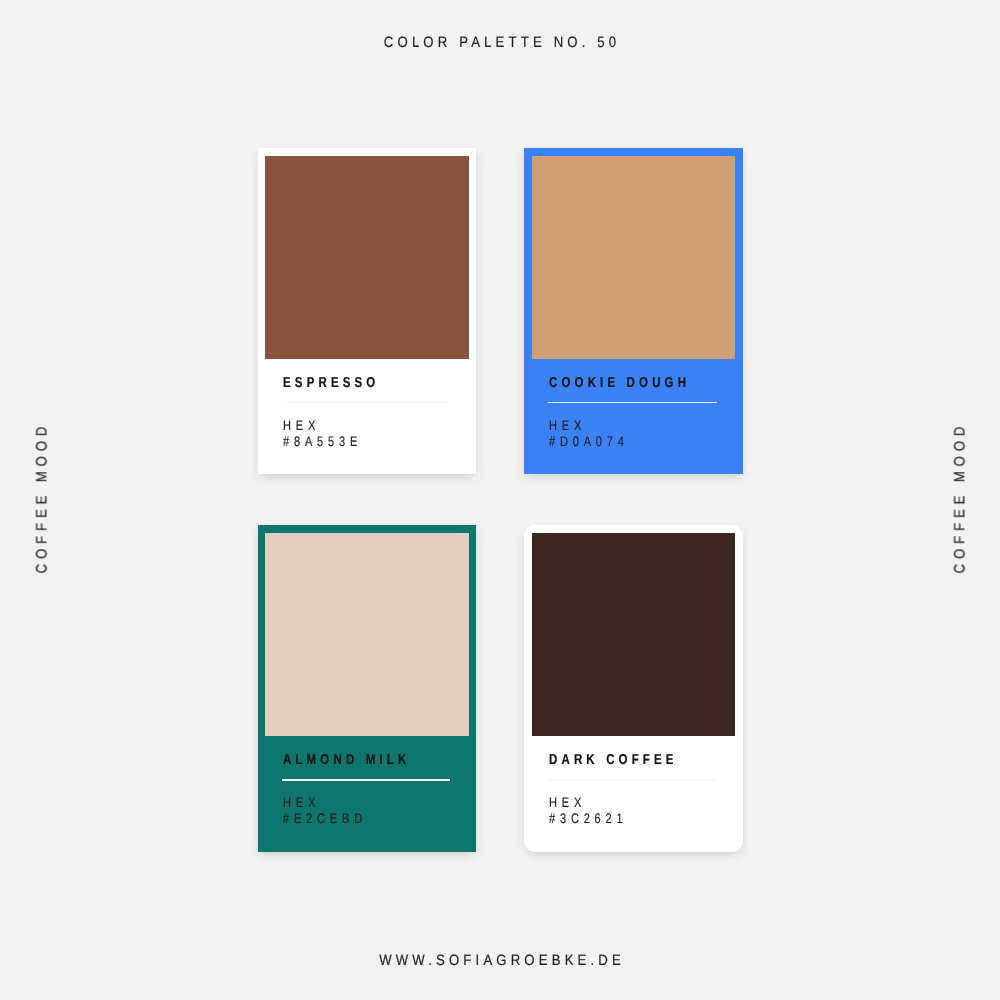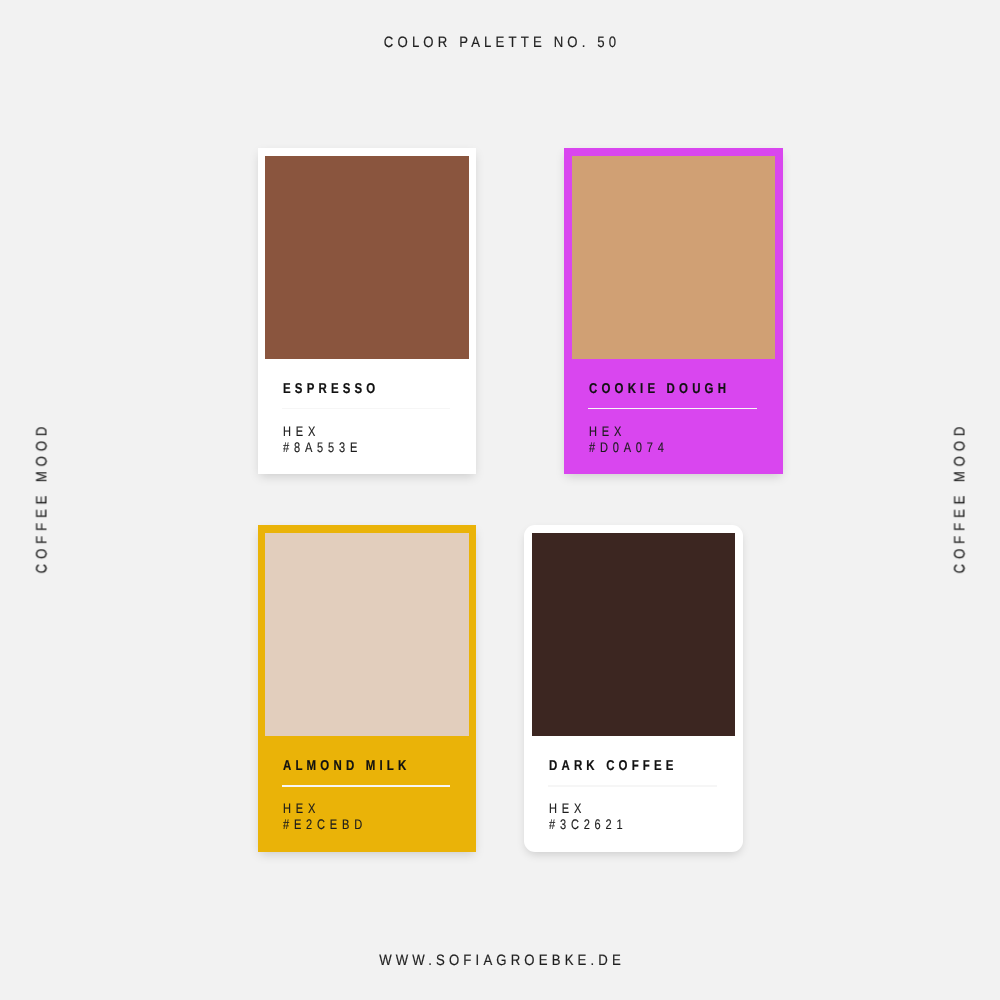--- a/index.html
+++ b/index.html
@@ -65,21 +65,21 @@
     background:#ffffff;
     box-shadow:0 4px 10px -2px rgba(0,0,0,0.17);
   }
   .card-1 { left:0;       top:0; }
   .card-2 { left:266.8px;  top:0; }
   .card-3 { left:0;       top:377.16px; }
   .card-4 { left:266.8px;  top:377.16px;border-radius:11px; }
 
   .swatch { position:absolute; left:7.5px; top:7.5px; width:203.6px; height:203.2px; }
 
-  .card-body { position:absolute; left:25.200px; top:234.000px; width:175px; }
+  .card-body { position:absolute; left:25.200px; top:228px; width:175px; }
 
   .cname {
     font-size:14.330px; font-weight:700; letter-spacing:5.2150px;
     color:#111111; white-space:nowrap; line-height:14.33px;
     -webkit-text-stroke:0.2px #111111;
     transform:scaleX(0.8000); transform-origin:left center;
   }
   .rule { height:1.7px; background:#f6f6f6; width:168.3px; margin-left:-1px; margin-top:11.1px; }
   .hexblock {
     margin-top:13.100px;
@@ -108,33 +108,33 @@
     <div class="card-body">
       <div class="cname">ESPRESSO</div>
       <div class="rule" style="background: rgb(246, 246, 246);"></div>
       <div class="hexblock">
         <div>HEX</div>
         <div>#8A553E</div>
       </div>
     </div>
   </div>
 
-  <div class="card card-2" style="background: #d946ef; margin-left: 40px;">
+  <div class="card card-2" style="background: #3b82f6;">
     <div class="swatch" style="background: rgb(208, 160, 116);"></div>
     <div class="card-body">
       <div class="cname">COOKIE DOUGH</div>
       <div class="rule" style="background: rgb(246, 246, 246);"></div>
       <div class="hexblock">
         <div>HEX</div>
         <div>#D0A074</div>
       </div>
     </div>
   </div>
 
-  <div class="card card-3" style="background: #eab308; text-decoration: underline;">
+  <div class="card card-3" style="background: #0f766e; text-decoration: underline;">
     <div class="swatch" style="background: rgb(226, 206, 189);"></div>
     <div class="card-body">
       <div class="cname">ALMOND MILK</div>
       <div class="rule" style="background: rgb(246, 246, 246);"></div>
       <div class="hexblock">
         <div>HEX</div>
         <div>#E2CEBD</div>
       </div>
     </div>
   </div>

